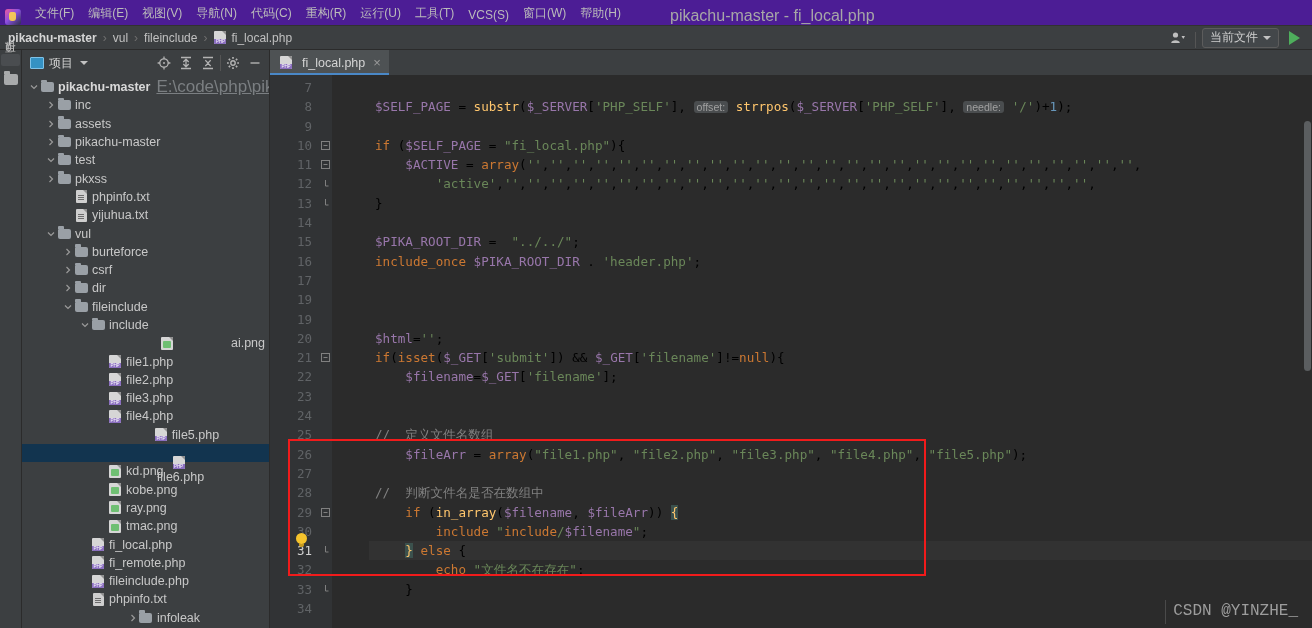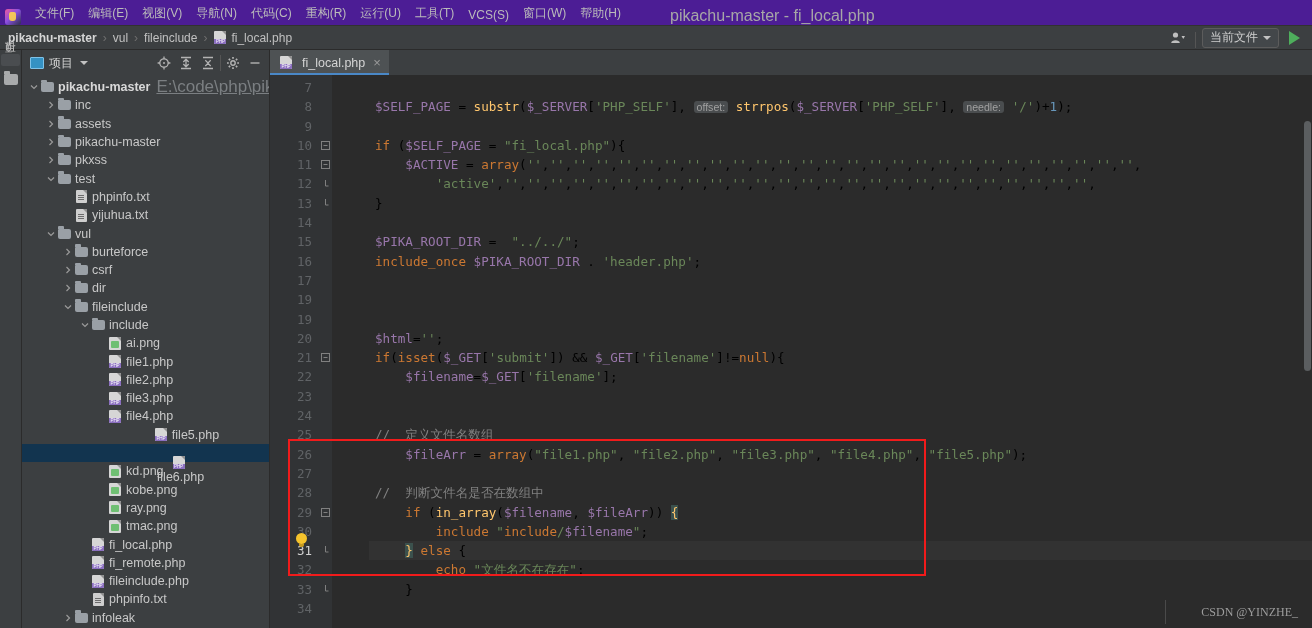--- a/index.html
+++ b/index.html
@@ -166,22 +166,22 @@
   .fn    { color: #ffc66d; }
   .str   { color: #6a8759; }
   .num   { color: #6897bb; }
   .cmt   { color: #808080; }
   .brchl { background: #3b514d; color: #ffc66d; }
 
   .redbox {
     position: absolute; border: 2px solid #f11b1b; pointer-events: none; z-index: 5;
   }
   .watermark {
-    position: absolute; right: 14px; bottom: 8px; color: #9d9d9d; font-size: 12px;
-    font-family: Liberation Serif, serif; z-index: 8;
+    position: absolute; right: 14px; bottom: 8px; color: #9d9d9d; font-size: 16px;
+    font-family: Liberation Mono, monospace; z-index: 8;
   }
   .wm-divider { position: absolute; right: 146px; bottom: 4px; width: 1px; height: 24px; background: #4a4a4a; z-index: 7; }
   .scrollbar-v {
     position: absolute; right: 0; top: 0; width: 9px; bottom: 0; background: transparent;
   }
   .scroll-thumb { position: absolute; right: 1px; top: 46px; width: 7px; height: 250px; background: #5b5e60; border-radius: 4px; }
   .proj-scroll { position:absolute; right:1px; top:120px; width:6px; height:300px; background:#5b5e60; border-radius:3px; }
 </style>
 </head>
 <body>
@@ -325,225 +325,225 @@
               </svg>
             </span>
             <span class="ico">
               <span class="folder"></span>
             </span>
             <span class="row-label">pikachu-master</span>
           </div>
           <div class="row" style="padding-left: 23px;">
             <span class="arrow">
               <svg width="8" height="8" viewBox="0 0 8 8">
+                <path d="M1 2.5l3 3 3-3" fill="none" stroke="#9a9a9a" stroke-width="1.2"></path>
+              </svg>
+            </span>
+            <span class="ico">
+              <span class="folder"></span>
+            </span>
+            <span class="row-label">test</span>
+          </div>
+          <div class="row" style="padding-left: 23px;">
+            <span class="arrow">
+              <svg width="8" height="8" viewBox="0 0 8 8">
                 <path d="M2.5 1l3 3-3 3" fill="none" stroke="#9a9a9a" stroke-width="1.2"></path>
               </svg>
             </span>
             <span class="ico">
               <span class="folder"></span>
             </span>
             <span class="row-label">pkxss</span>
           </div>
+          <div class="row" style="padding-left: 40px;">
+            <span class="arrow"></span>
+            <span class="ico">
+              <span class="txt-ico"></span>
+            </span>
+            <span class="row-label">phpinfo.txt</span>
+          </div>
+          <div class="row" style="padding-left: 40px;">
+            <span class="arrow"></span>
+            <span class="ico">
+              <span class="txt-ico"></span>
+            </span>
+            <span class="row-label">yijuhua.txt</span>
+          </div>
           <div class="row" style="padding-left: 23px;">
             <span class="arrow">
               <svg width="8" height="8" viewBox="0 0 8 8">
                 <path d="M1 2.5l3 3 3-3" fill="none" stroke="#9a9a9a" stroke-width="1.2"></path>
               </svg>
             </span>
             <span class="ico">
               <span class="folder"></span>
             </span>
-            <span class="row-label">test</span>
+            <span class="row-label">vul</span>
           </div>
           <div class="row" style="padding-left: 40px;">
+            <span class="arrow">
+              <svg width="8" height="8" viewBox="0 0 8 8">
+                <path d="M2.5 1l3 3-3 3" fill="none" stroke="#9a9a9a" stroke-width="1.2"></path>
+              </svg>
+            </span>
+            <span class="ico">
+              <span class="folder"></span>
+            </span>
+            <span class="row-label">burteforce</span>
+          </div>
+          <div class="row" style="padding-left: 40px;">
+            <span class="arrow">
+              <svg width="8" height="8" viewBox="0 0 8 8">
+                <path d="M2.5 1l3 3-3 3" fill="none" stroke="#9a9a9a" stroke-width="1.2"></path>
+              </svg>
+            </span>
+            <span class="ico">
+              <span class="folder"></span>
+            </span>
+            <span class="row-label">csrf</span>
+          </div>
+          <div class="row" style="padding-left: 40px;">
+            <span class="arrow">
+              <svg width="8" height="8" viewBox="0 0 8 8">
+                <path d="M2.5 1l3 3-3 3" fill="none" stroke="#9a9a9a" stroke-width="1.2"></path>
+              </svg>
+            </span>
+            <span class="ico">
+              <span class="folder"></span>
+            </span>
+            <span class="row-label">dir</span>
+          </div>
+          <div class="row" style="padding-left: 40px;">
+            <span class="arrow">
+              <svg width="8" height="8" viewBox="0 0 8 8">
+                <path d="M1 2.5l3 3 3-3" fill="none" stroke="#9a9a9a" stroke-width="1.2"></path>
+              </svg>
+            </span>
+            <span class="ico">
+              <span class="folder"></span>
+            </span>
+            <span class="row-label">fileinclude</span>
+          </div>
+          <div class="row" style="padding-left: 57px;">
+            <span class="arrow">
+              <svg width="8" height="8" viewBox="0 0 8 8">
+                <path d="M1 2.5l3 3 3-3" fill="none" stroke="#9a9a9a" stroke-width="1.2"></path>
+              </svg>
+            </span>
+            <span class="ico">
+              <span class="folder"></span>
+            </span>
+            <span class="row-label">include</span>
+          </div>
+          <div class="row" style="padding-left: 74px; justify-content: space-between;">
+            <span class="arrow"></span>
+            <span class="ico">
+              <span class="png-ico"></span>
+            </span>
+            <span class="row-label">ai.png</span>
+          </div>
+          <div class="row" style="padding-left: 74px;">
+            <span class="arrow"></span>
+            <span class="ico">
+              <span class="php-ico"></span>
+            </span>
+            <span class="row-label">file1.php</span>
+          </div>
+          <div class="row" style="padding-left: 74px;">
+            <span class="arrow"></span>
+            <span class="ico">
+              <span class="php-ico"></span>
+            </span>
+            <span class="row-label">file2.php</span>
+          </div>
+          <div class="row" style="padding-left: 74px;">
+            <span class="arrow"></span>
+            <span class="ico">
+              <span class="php-ico"></span>
+            </span>
+            <span class="row-label">file3.php</span>
+          </div>
+          <div class="row" style="padding-left: 74px;">
+            <span class="arrow"></span>
+            <span class="ico">
+              <span class="php-ico"></span>
+            </span>
+            <span class="row-label">file4.php</span>
+          </div>
+          <div class="row" style="padding-left: 74px; justify-content: center;">
+            <span class="arrow"></span>
+            <span class="ico">
+              <span class="php-ico"></span>
+            </span>
+            <span class="row-label">file5.php</span>
+          </div>
+          <div class="row selected" style="padding-left: 74px; flex-direction: column;">
+            <span class="arrow"></span>
+            <span class="ico">
+              <span class="php-ico"></span>
+            </span>
+            <span class="row-label">file6.php</span>
+          </div>
+          <div class="row" style="padding-left: 74px;">
+            <span class="arrow"></span>
+            <span class="ico">
+              <span class="png-ico"></span>
+            </span>
+            <span class="row-label">kd.png</span>
+          </div>
+          <div class="row" style="padding-left: 74px;">
+            <span class="arrow"></span>
+            <span class="ico">
+              <span class="png-ico"></span>
+            </span>
+            <span class="row-label">kobe.png</span>
+          </div>
+          <div class="row" style="padding-left: 74px;">
+            <span class="arrow"></span>
+            <span class="ico">
+              <span class="png-ico"></span>
+            </span>
+            <span class="row-label">ray.png</span>
+          </div>
+          <div class="row" style="padding-left: 74px;">
+            <span class="arrow"></span>
+            <span class="ico">
+              <span class="png-ico"></span>
+            </span>
+            <span class="row-label">tmac.png</span>
+          </div>
+          <div class="row" style="padding-left: 57px;">
+            <span class="arrow"></span>
+            <span class="ico">
+              <span class="php-ico"></span>
+            </span>
+            <span class="row-label">fi_local.php</span>
+          </div>
+          <div class="row" style="padding-left: 57px;">
+            <span class="arrow"></span>
+            <span class="ico">
+              <span class="php-ico"></span>
+            </span>
+            <span class="row-label">fi_remote.php</span>
+          </div>
+          <div class="row" style="padding-left: 57px;">
+            <span class="arrow"></span>
+            <span class="ico">
+              <span class="php-ico"></span>
+            </span>
+            <span class="row-label">fileinclude.php</span>
+          </div>
+          <div class="row" style="padding-left: 57px;">
             <span class="arrow"></span>
             <span class="ico">
               <span class="txt-ico"></span>
             </span>
             <span class="row-label">phpinfo.txt</span>
           </div>
-          <div class="row" style="padding-left: 40px;">
-            <span class="arrow"></span>
-            <span class="ico">
-              <span class="txt-ico"></span>
-            </span>
-            <span class="row-label">yijuhua.txt</span>
-          </div>
-          <div class="row" style="padding-left: 23px;">
-            <span class="arrow">
-              <svg width="8" height="8" viewBox="0 0 8 8">
-                <path d="M1 2.5l3 3 3-3" fill="none" stroke="#9a9a9a" stroke-width="1.2"></path>
-              </svg>
-            </span>
-            <span class="ico">
-              <span class="folder"></span>
-            </span>
-            <span class="row-label">vul</span>
-          </div>
-          <div class="row" style="padding-left: 40px;">
-            <span class="arrow">
-              <svg width="8" height="8" viewBox="0 0 8 8">
-                <path d="M2.5 1l3 3-3 3" fill="none" stroke="#9a9a9a" stroke-width="1.2"></path>
-              </svg>
-            </span>
-            <span class="ico">
-              <span class="folder"></span>
-            </span>
-            <span class="row-label">burteforce</span>
-          </div>
-          <div class="row" style="padding-left: 40px;">
-            <span class="arrow">
-              <svg width="8" height="8" viewBox="0 0 8 8">
-                <path d="M2.5 1l3 3-3 3" fill="none" stroke="#9a9a9a" stroke-width="1.2"></path>
-              </svg>
-            </span>
-            <span class="ico">
-              <span class="folder"></span>
-            </span>
-            <span class="row-label">csrf</span>
-          </div>
-          <div class="row" style="padding-left: 40px;">
-            <span class="arrow">
-              <svg width="8" height="8" viewBox="0 0 8 8">
-                <path d="M2.5 1l3 3-3 3" fill="none" stroke="#9a9a9a" stroke-width="1.2"></path>
-              </svg>
-            </span>
-            <span class="ico">
-              <span class="folder"></span>
-            </span>
-            <span class="row-label">dir</span>
-          </div>
-          <div class="row" style="padding-left: 40px;">
-            <span class="arrow">
-              <svg width="8" height="8" viewBox="0 0 8 8">
-                <path d="M1 2.5l3 3 3-3" fill="none" stroke="#9a9a9a" stroke-width="1.2"></path>
-              </svg>
-            </span>
-            <span class="ico">
-              <span class="folder"></span>
-            </span>
-            <span class="row-label">fileinclude</span>
-          </div>
-          <div class="row" style="padding-left: 57px;">
-            <span class="arrow">
-              <svg width="8" height="8" viewBox="0 0 8 8">
-                <path d="M1 2.5l3 3 3-3" fill="none" stroke="#9a9a9a" stroke-width="1.2"></path>
-              </svg>
-            </span>
-            <span class="ico">
-              <span class="folder"></span>
-            </span>
-            <span class="row-label">include</span>
-          </div>
-          <div class="row" style="padding-left: 74px;">
-            <span class="arrow"></span>
-            <span class="ico">
-              <span class="png-ico"></span>
-            </span>
-            <span class="row-label">ai.png</span>
-          </div>
-          <div class="row" style="padding-left: 74px;">
-            <span class="arrow"></span>
-            <span class="ico">
-              <span class="php-ico"></span>
-            </span>
-            <span class="row-label">file1.php</span>
-          </div>
-          <div class="row" style="padding-left: 74px;">
-            <span class="arrow"></span>
-            <span class="ico">
-              <span class="php-ico"></span>
-            </span>
-            <span class="row-label">file2.php</span>
-          </div>
-          <div class="row" style="padding-left: 74px;">
-            <span class="arrow"></span>
-            <span class="ico">
-              <span class="php-ico"></span>
-            </span>
-            <span class="row-label">file3.php</span>
-          </div>
-          <div class="row" style="padding-left: 74px;">
-            <span class="arrow"></span>
-            <span class="ico">
-              <span class="php-ico"></span>
-            </span>
-            <span class="row-label">file4.php</span>
-          </div>
-          <div class="row" style="padding-left: 74px; justify-content: center;">
-            <span class="arrow"></span>
-            <span class="ico">
-              <span class="php-ico"></span>
-            </span>
-            <span class="row-label">file5.php</span>
-          </div>
-          <div class="row selected" style="padding-left: 74px; flex-direction: column;">
-            <span class="arrow"></span>
-            <span class="ico">
-              <span class="php-ico"></span>
-            </span>
-            <span class="row-label">file6.php</span>
-          </div>
-          <div class="row" style="padding-left: 74px;">
-            <span class="arrow"></span>
-            <span class="ico">
-              <span class="png-ico"></span>
-            </span>
-            <span class="row-label">kd.png</span>
-          </div>
-          <div class="row" style="padding-left: 74px;">
-            <span class="arrow"></span>
-            <span class="ico">
-              <span class="png-ico"></span>
-            </span>
-            <span class="row-label">kobe.png</span>
-          </div>
-          <div class="row" style="padding-left: 74px;">
-            <span class="arrow"></span>
-            <span class="ico">
-              <span class="png-ico"></span>
-            </span>
-            <span class="row-label">ray.png</span>
-          </div>
-          <div class="row" style="padding-left: 74px;">
-            <span class="arrow"></span>
-            <span class="ico">
-              <span class="png-ico"></span>
-            </span>
-            <span class="row-label">tmac.png</span>
-          </div>
-          <div class="row" style="padding-left: 57px;">
-            <span class="arrow"></span>
-            <span class="ico">
-              <span class="php-ico"></span>
-            </span>
-            <span class="row-label">fi_local.php</span>
-          </div>
-          <div class="row" style="padding-left: 57px;">
-            <span class="arrow"></span>
-            <span class="ico">
-              <span class="php-ico"></span>
-            </span>
-            <span class="row-label">fi_remote.php</span>
-          </div>
-          <div class="row" style="padding-left: 57px;">
-            <span class="arrow"></span>
-            <span class="ico">
-              <span class="php-ico"></span>
-            </span>
-            <span class="row-label">fileinclude.php</span>
-          </div>
-          <div class="row" style="padding-left: 57px;">
-            <span class="arrow"></span>
-            <span class="ico">
-              <span class="txt-ico"></span>
-            </span>
-            <span class="row-label">phpinfo.txt</span>
-          </div>
-          <div class="row" style="padding-left: 40px;">
+          <div class="row" style="padding-left: 40px; justify-content: center;">
             <span class="arrow">
               <svg width="8" height="8" viewBox="0 0 8 8">
                 <path d="M2.5 1l3 3-3 3" fill="none" stroke="#9a9a9a" stroke-width="1.2"></path>
               </svg>
             </span>
             <span class="ico">
               <span class="folder"></span>
             </span>
             <span class="row-label">infoleak</span>
           </div>

